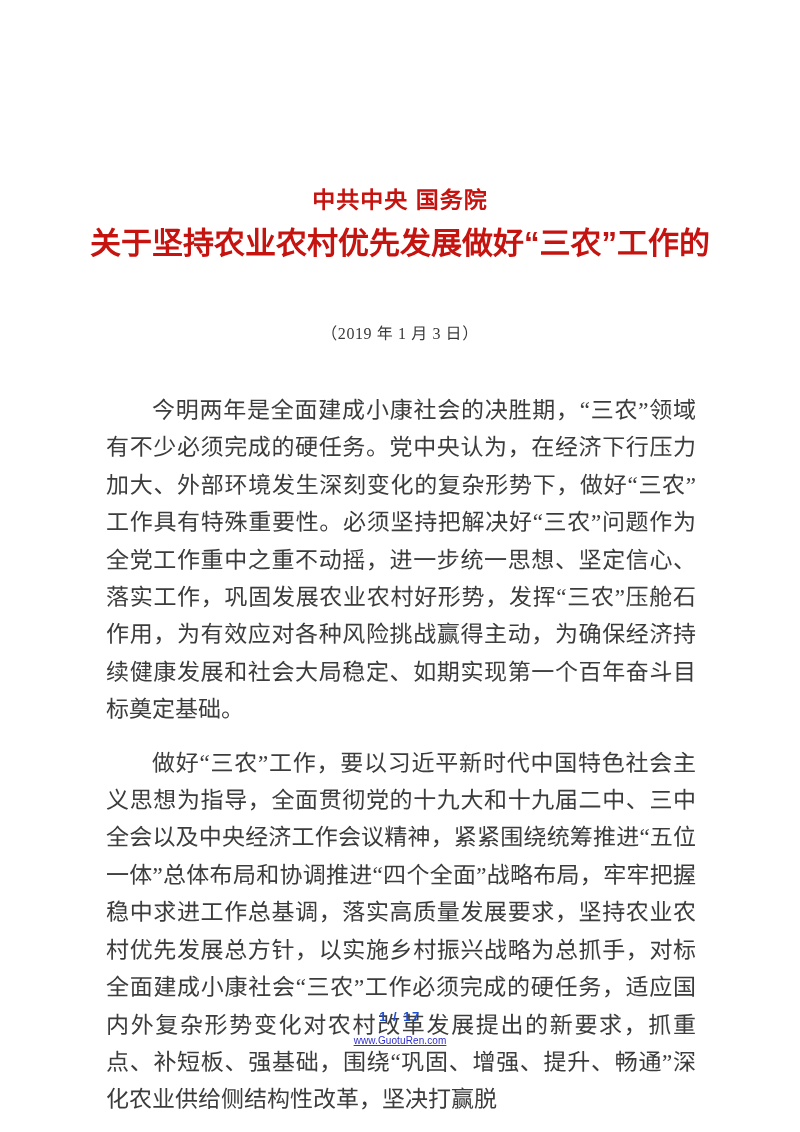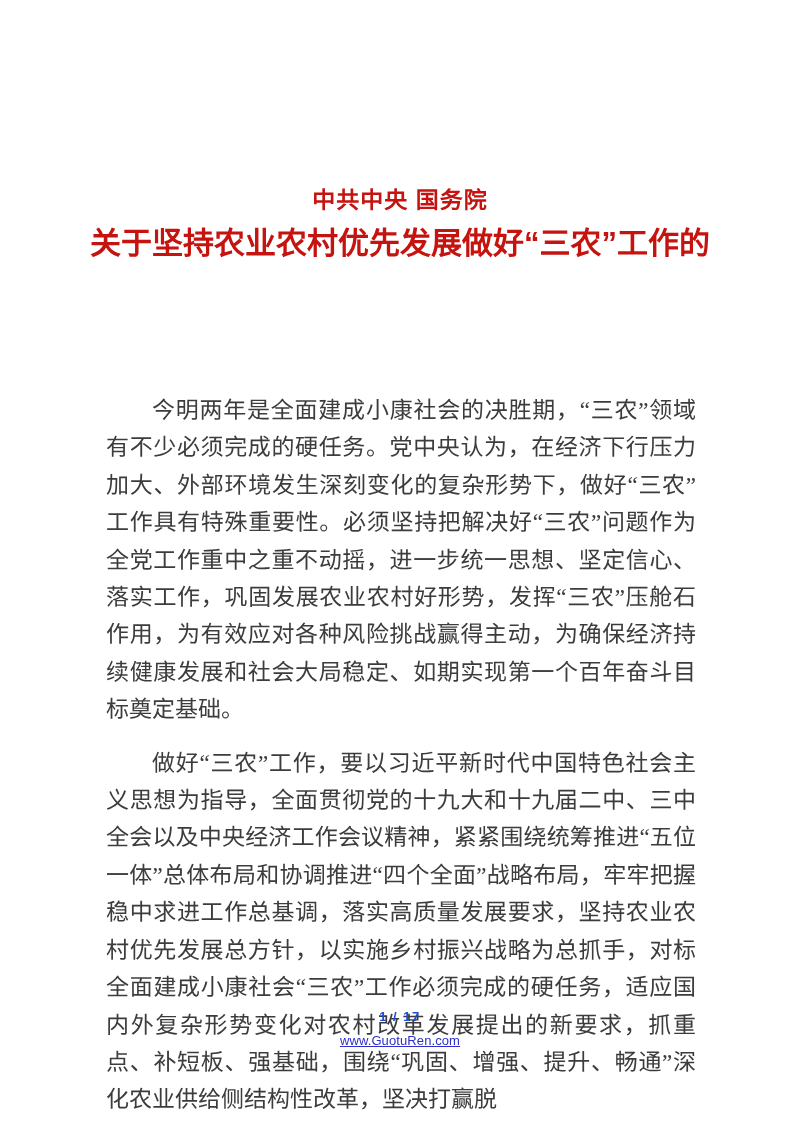--- a/index.html
+++ b/index.html
@@ -89,38 +89,39 @@
     font-size: 13px;
     font-weight: bold;
     color: #1d4ed8;
     letter-spacing: 1.5px;
     line-height: 18px;
   }
   .watermark-link {
     display: inline-block;
     margin-top: 6px;
     font-family: "Liberation Sans", "DejaVu Sans", sans-serif;
-    font-size: 13px;
+    font-size: 10px;
     color: #2e2ecc;
     text-decoration: underline;
     letter-spacing: 0.1px;
     line-height: 17px;
     cursor: pointer;
   }
 </style>
 </head>
 <body>
 
 <div class="page">
 
   <div class="doc-title">
     <div class="title-line l1">中共中央  国务院</div>
     <div class="title-line l2">关于坚持农业农村优先发展做好“三农”工作的</div>
   </div>
 
+  <div class="doc-date">（2019 年 1 月 3 日）</div>
 
   <div class="body-text">
     <p>今明两年是全面建成小康社会的决胜期，“三农”领域有不少必须完成的硬任务。党中央认为，在经济下行压力加大、外部环境发生深刻变化的复杂形势下，做好“三农”工作具有特殊重要性。必须坚持把解决好“三农”问题作为全党工作重中之重不动摇，进一步统一思想、坚定信心、落实工作，巩固发展农业农村好形势，发挥“三农”压舱石作用，为有效应对各种风险挑战赢得主动，为确保经济持续健康发展和社会大局稳定、如期实现第一个百年奋斗目标奠定基础。</p>
     <p>做好“三农”工作，要以习近平新时代中国特色社会主义思想为指导，全面贯彻党的十九大和十九届二中、三中全会以及中央经济工作会议精神，紧紧围绕统筹推进“五位一体”总体布局和协调推进“四个全面”战略布局，牢牢把握稳中求进工作总基调，落实高质量发展要求，坚持农业农村优先发展总方针，以实施乡村振兴战略为总抓手，对标全面建成小康社会“三农”工作必须完成的硬任务，适应国内外复杂形势变化对农村改革发展提出的新要求，抓重点、补短板、强基础，围绕“巩固、增强、提升、畅通”深化农业供给侧结构性改革，坚决打赢脱</p>
   </div>
 
   <div class="footer">
     <div class="page-number">1 / 17</div>
     <a class="watermark-link">www.GuotuRen.com</a>
   </div>

